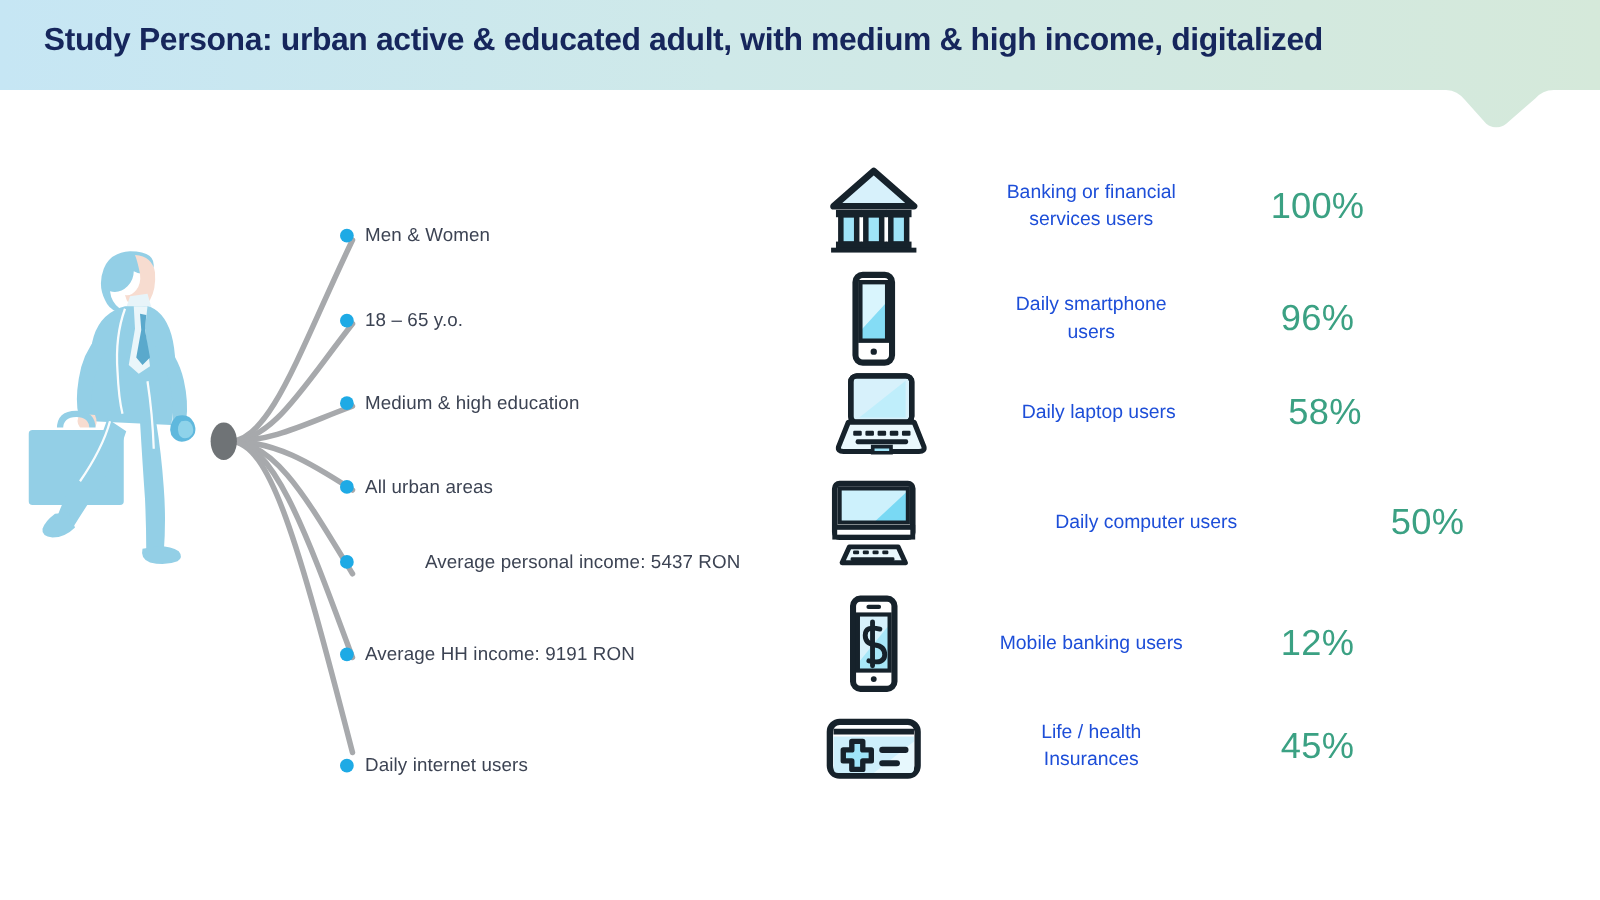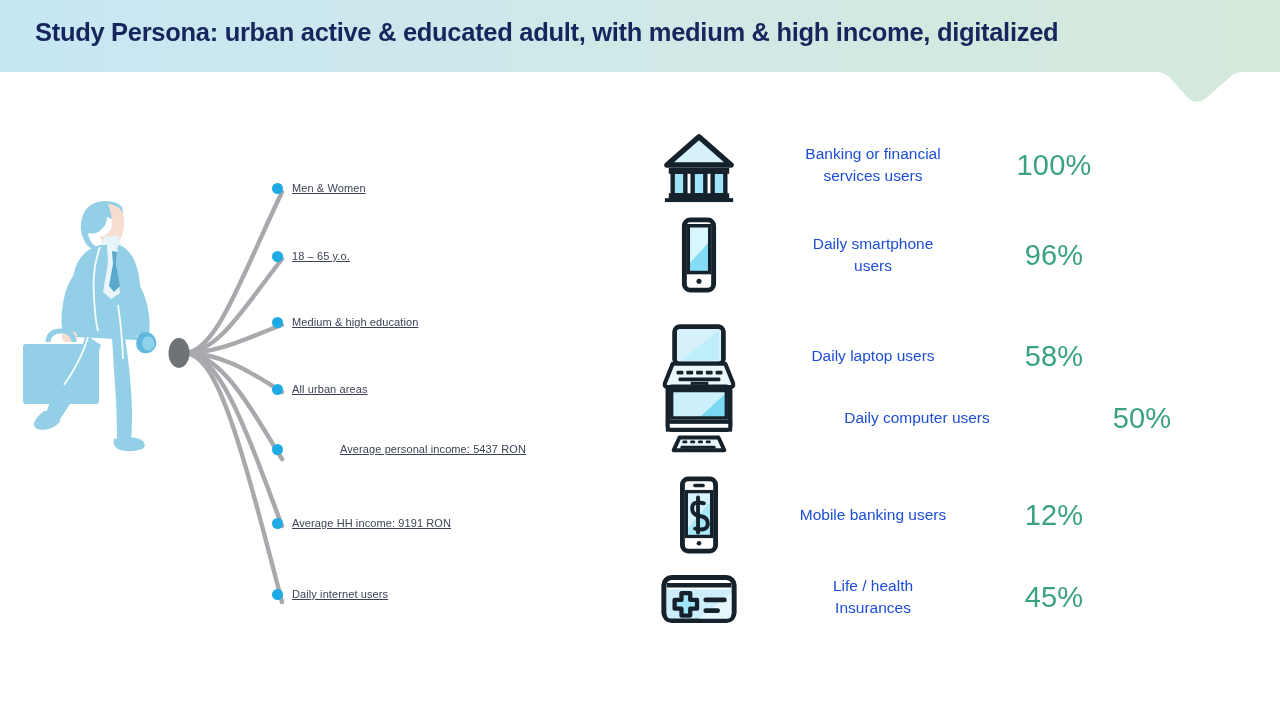--- a/index.html
+++ b/index.html
@@ -59,25 +59,24 @@
     align-items: center;
   }
   .bullet-dot {
     width: 11px; height: 11px;
     border-radius: 50%;
     background: #1eaae5;
     flex: 0 0 auto;
   }
   .bullet-text {
     margin-left: 9px;
-    font-size: 11px;
+    font-size: 15px;
     color: #3c4353;
     white-space: nowrap;
     letter-spacing: 0.1px;
-    text-decoration: underline;
   }
 
   
   #stats {
     position: absolute;
     left: 660px; top: 110px;
     width: 460px;
   }
   .stat-row {
     position: absolute;
@@ -218,21 +217,21 @@
       <span class="bullet-text">All urban areas</span>
     </div>
     <div class="bullet-row" style="top:267px;gap:48px;">
       <span class="bullet-dot"></span>
       <span class="bullet-text">Average personal income: 5437 RON</span>
     </div>
     <div class="bullet-row" style="top:341px;">
       <span class="bullet-dot"></span>
       <span class="bullet-text">Average HH income: 9191 RON</span>
     </div>
-    <div class="bullet-row" style="top:412px;text-align:right;">
+    <div class="bullet-row" style="top:430px;text-align:right;">
       <span class="bullet-dot"></span>
       <span class="bullet-text">Daily internet users</span>
     </div>
   </div>
 
   <div id="stats">
 
     <div class="stat-row" style="top:15px;">
       <div class="stat-icon">
         <svg viewBox="0 0 80 80" width="78" height="78">
@@ -266,21 +265,21 @@
           <path d="M51,10 v16 L29,50 v-40 Z" fill="#d9f5fd"></path>
           <path d="M51,26 v32 h-22 v-8 Z" fill="#84dcf5"></path>
           <rect x="29" y="10" width="22" height="48" fill="none" stroke="#16222b" stroke-width="3.6"></rect>
           <circle cx="40" cy="67" r="2.6" fill="#16222b"></circle>
         </svg>
       </div>
       <div class="stat-label">Daily smartphone<br>users</div>
       <div class="stat-value">96%</div>
     </div>
 
-    <div class="stat-row" style="top:206px;">
+    <div class="stat-row" style="top:180px;justify-content:flex-end;">
       <div class="stat-icon">
         <svg viewBox="0 0 80 80" width="78" height="78">
           <rect x="15" y="10" width="50" height="38" rx="5" fill="#d7f1fb" stroke="#16222b" stroke-width="4.4"></rect>
           <path d="M60,14 L22,44 h38 Z" fill="#bfeefb"></path>
           <rect x="15" y="10" width="50" height="38" rx="5" fill="none" stroke="#16222b" stroke-width="4.4"></rect>
           <path d="M13,48 h54 l8,20 q1,4 -4,4 H9 q-5,0 -4,-4 Z" fill="#eaf8fd" stroke="#16222b" stroke-width="4.2" stroke-linejoin="round"></path>
           <g fill="#16222b">
             <rect x="17" y="55" width="7" height="4" rx="1"></rect>
             <rect x="27" y="55" width="7" height="4" rx="1"></rect>
             <rect x="37" y="55" width="7" height="4" rx="1"></rect>

